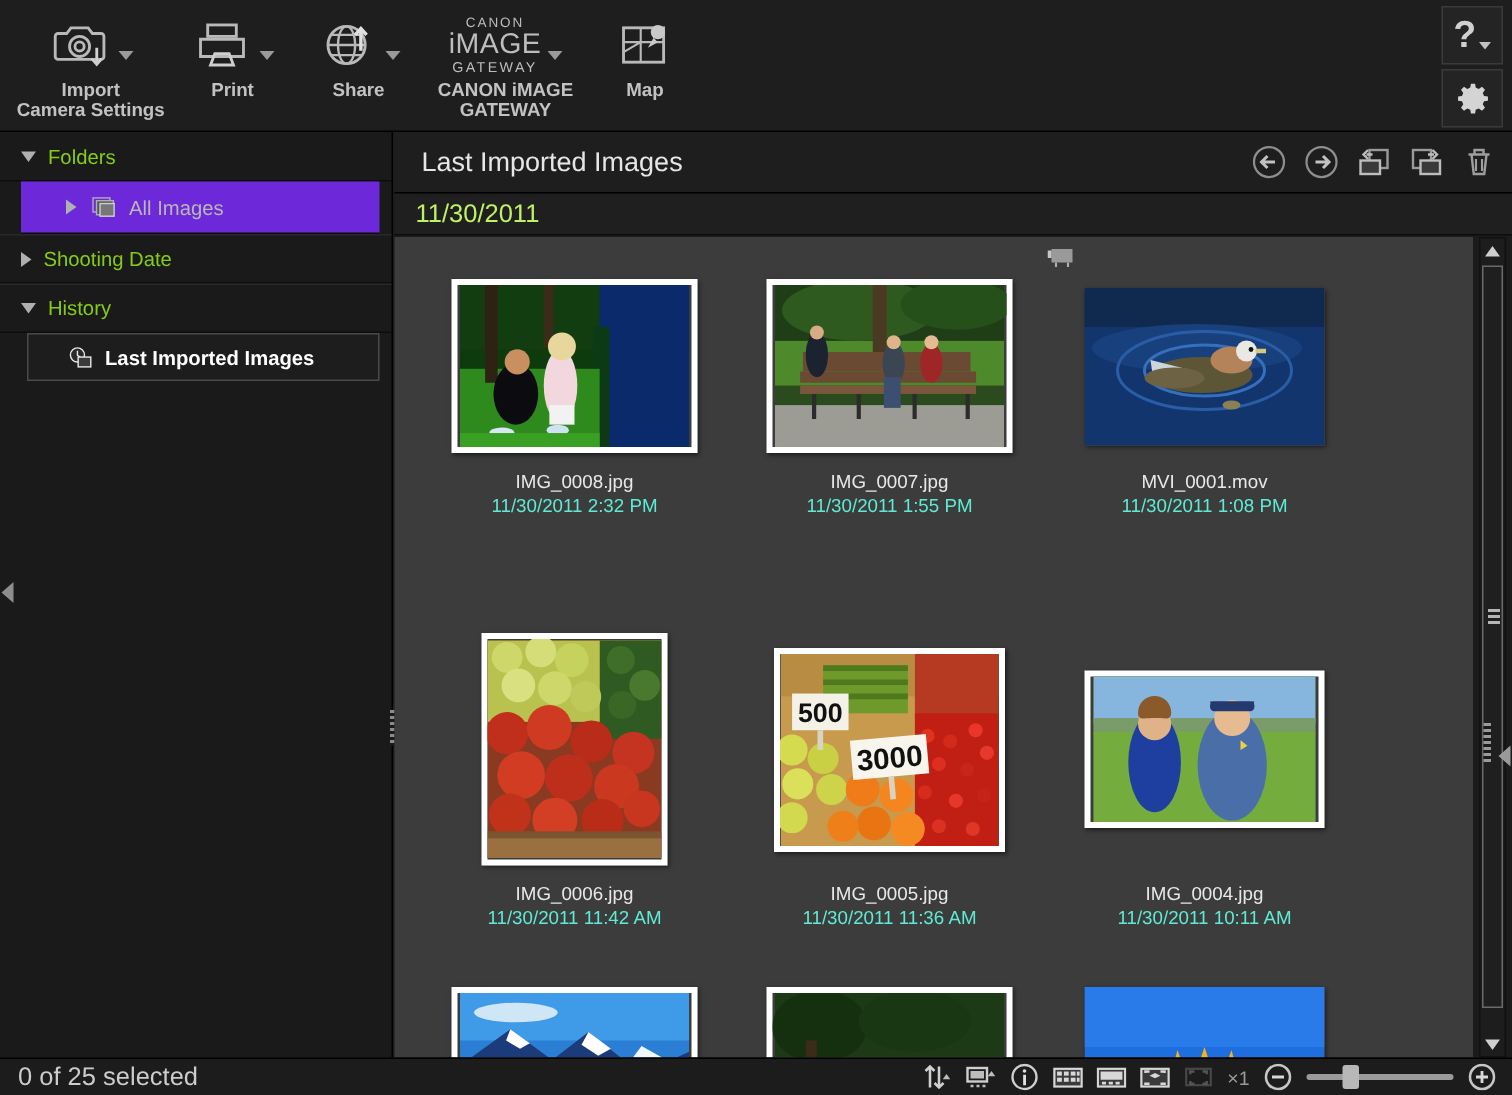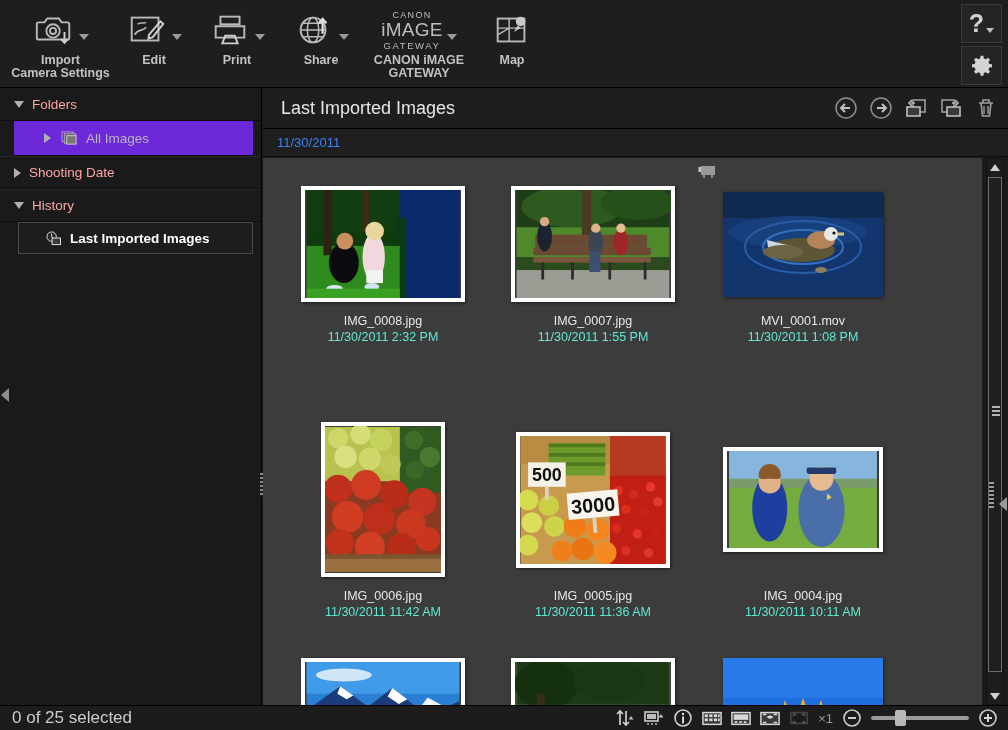--- a/index.html
+++ b/index.html
@@ -55,21 +55,21 @@
   #sidebar {
     position: absolute; left: 0; top: 88px; width: 262px; height: 617px;
     background: #1a1a1a; border-right: 1px solid #000;
   }
   .side-row {
     height: 33px; display: flex; align-items: center;
     border-bottom: 1px solid #0d0d0d; border-top: 1px solid #282828;
     padding-left: 14px;
   }
   .side-row:first-child { border-top: none; }
-  .side-label { font-size: 13.5px; color: #fca5a5; margin-left: 8px; }
+  .side-label { font-size: 13.5px; color: #84cc16; margin-left: 8px; }
   .tri-right { width:0;height:0;border-top:5px solid transparent;border-bottom:5px solid transparent;
                border-left:7px solid #b0b0b0; }
   .tri-down  { width:0;height:0;border-left:5px solid transparent;border-right:5px solid transparent;
                border-top:7px solid #b0b0b0; }
   .side-child {
     height: 35px; display: flex; align-items: center;
     padding-left: 30px; background: #6d28d9;
     border-bottom: 1px solid #0d0d0d;
     margin: 0 8px 0 14px;
   }
@@ -100,21 +100,21 @@
   }
   #page-title { font-size: 18px; color: #e6e6e6; margin-left: 18px; }
   #header-icons { position: absolute; right: 8px; top: 6px; display: flex; align-items: center; gap: 7px; }
   .hdr-icon { width: 28px; height: 28px; display:block; }
 
   
   #date-bar {
     height: 28px; background: #1f1f1f; display: flex; align-items: center;
     padding-left: 14px; border-bottom: 1px solid #0c0c0c;
   }
-  #date-text { font-size: 13px; color: #3b82f6; }
+  #date-text { font-size: 17px; color: #bef264; }
 
   
   #grid-scroll {
     position: absolute; left: 0; top: 70px; right: 26px; bottom: 0;
     background: #3c3c3c; overflow: hidden;
   }
   .movie-marker { position: absolute; left: 434px; top: 5px; width: 22px; height: 18px; }
   .row { position: absolute; left: 0; width: 100%; }
   .cell { position: absolute; text-align: center; }
   .thumb-wrap { display: flex; align-items: center; justify-content: center; }
@@ -172,32 +172,20 @@
           <circle cx="21" cy="23" r="7" fill="none" stroke="#b9b9b9" stroke-width="2"></circle>
           <circle cx="21" cy="23" r="3.2" fill="none" stroke="#b9b9b9" stroke-width="2"></circle>
           <path d="M33 24v11M29.5 31.5L33 35.5 36.5 31.5" fill="none" stroke="#cfcfcf" stroke-width="2"></path>
         </svg>
         <div class="tb-caret"></div>
       </div>
       <div class="tb-label">Import
 Camera Settings</div>
     </div>
 
-    <div class="tb-item" style="width:82px">
-      <div class="tb-icon-row">
-        <svg class="tb-icon" viewBox="0 0 44 44">
-          <rect x="6" y="9" width="28" height="24" fill="none" stroke="#b9b9b9" stroke-width="2"></rect>
-          <path d="M9 27c4-7 8-3 12-8" fill="none" stroke="#b9b9b9" stroke-width="1.7"></path>
-          <path d="M12 16c3-3 6 0 9-2" fill="none" stroke="#b9b9b9" stroke-width="1.7"></path>
-          <path d="M24 27l12-14 3 2.5-11 14-4.5 1.5z" fill="none" stroke="#d2d2d2" stroke-width="2"></path>
-        </svg>
-        <div class="tb-caret"></div>
-      </div>
-      <div class="tb-label">Edit</div>
-    </div>
 
     <div class="tb-item" style="width:84px">
       <div class="tb-icon-row">
         <svg class="tb-icon" viewBox="0 0 44 44">
           <rect x="12" y="8" width="20" height="8" fill="none" stroke="#b9b9b9" stroke-width="2"></rect>
           <path d="M7 18h30v12H7z" fill="none" stroke="#b9b9b9" stroke-width="2"></path>
           <path d="M14 36h16l-3-8H17z" fill="none" stroke="#cfcfcf" stroke-width="2"></path>
         </svg>
         <div class="tb-caret"></div>
       </div>

